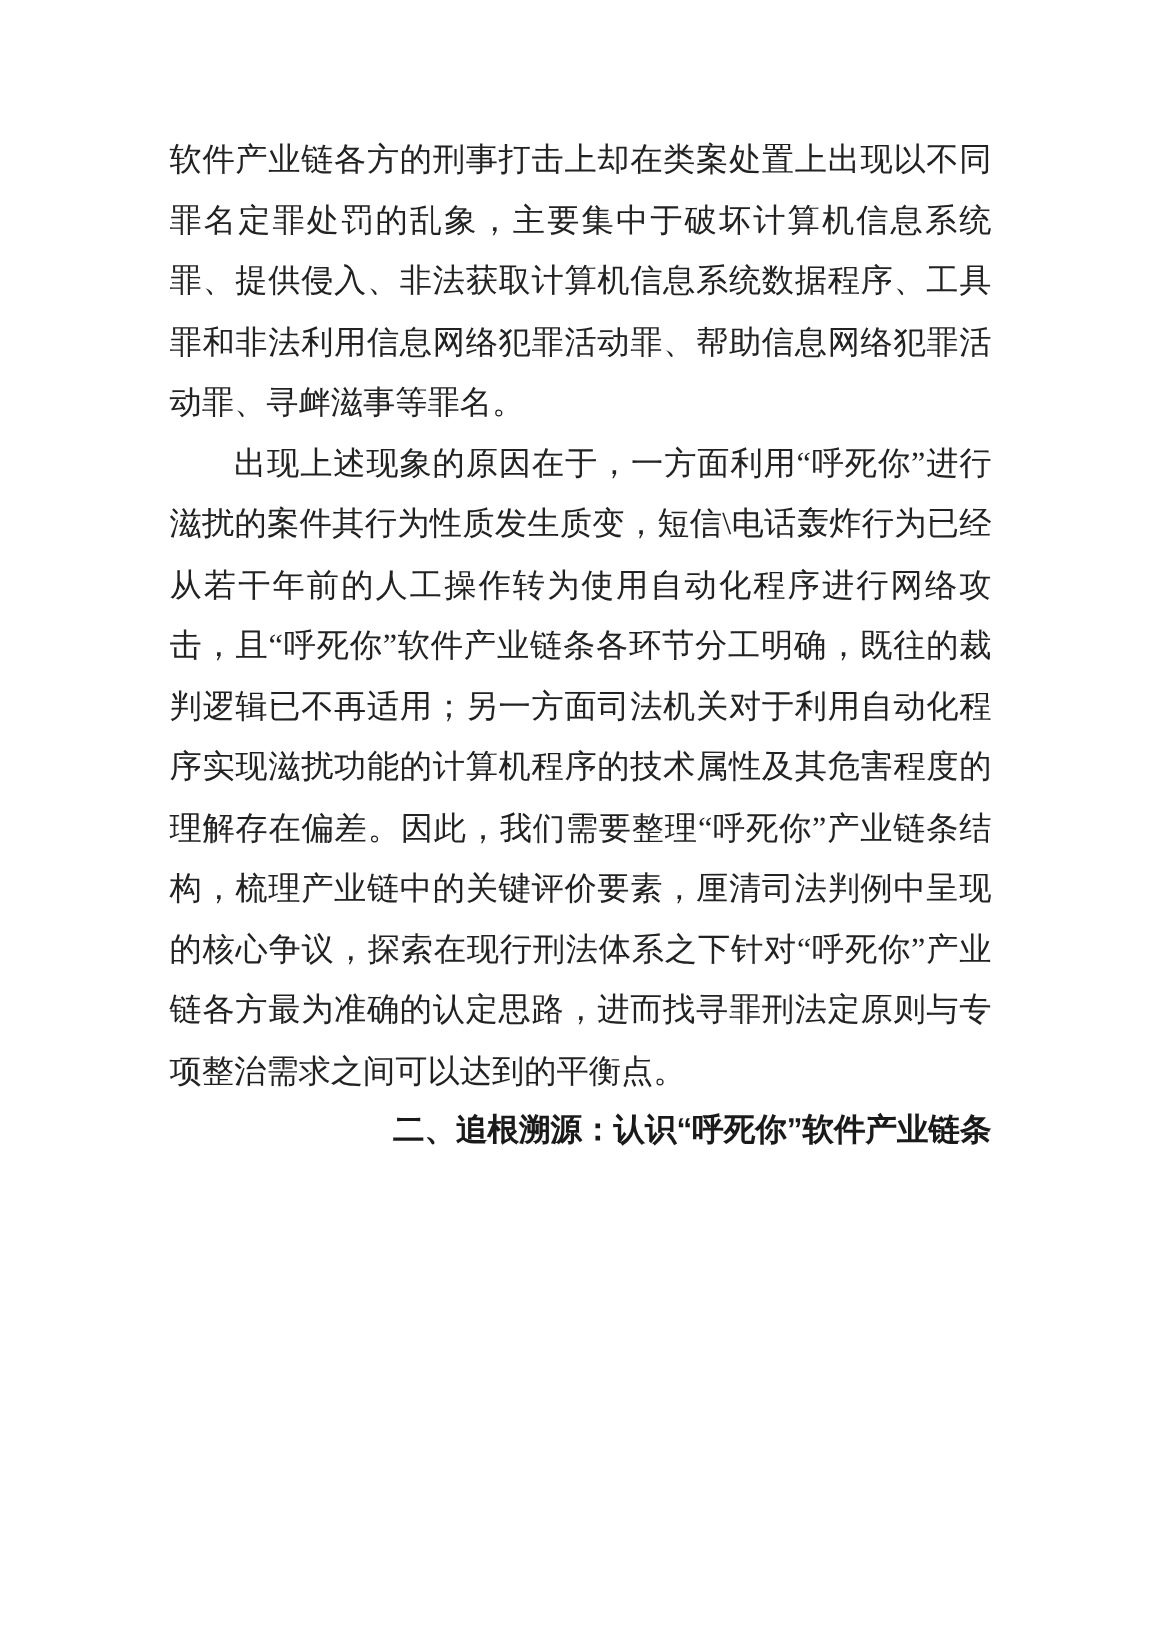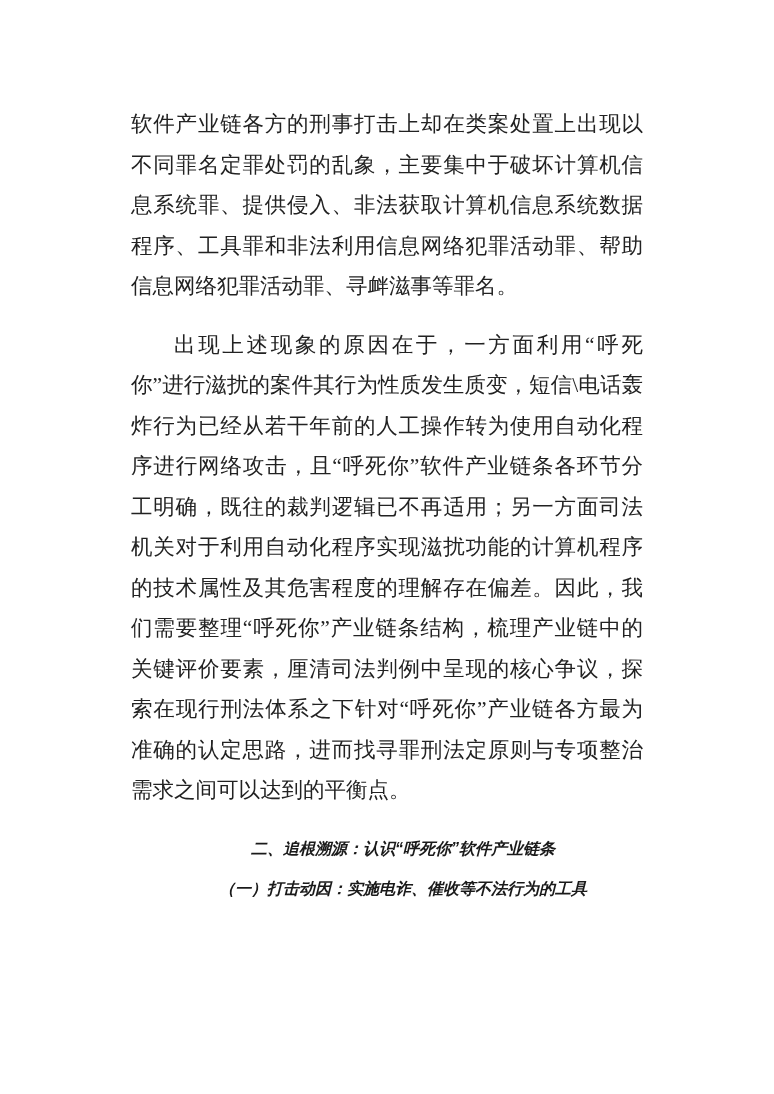--- a/index.html
+++ b/index.html
@@ -15,44 +15,42 @@
     margin: 0 auto;
     background: #ffffff;
     padding: 86px 113px 0 113px;
     overflow: hidden;
     color: #222222;
     font-family: "Liberation Serif", "DejaVu Serif", serif;
     font-size: 21.5px;
     line-height: 40.5px;
   }
   .para {
-    margin: 18px;
+    margin: 0;
     text-align: justify;
     text-align-last: left;
     font-weight: normal;
   }
   .indent-2em {
     text-indent: 2em;
   }
   .no-indent {
     text-indent: 0;
   }
   .heading {
     margin: 0;
     font-family: "Liberation Sans", "DejaVu Sans", sans-serif;
     font-weight: bold;
-    font-size: 16px;
+    font-size: 21px;
     line-height: 40.5px;
-    text-align: center;
+    text-align: right;
     text-indent: 2em;
     color: #1a1a1a;
-    font-style: italic;
   }
 </style>
 </head>
 <body>
 
 <div class="page">
   <p class="para no-indent">软件产业链各方的刑事打击上却在类案处置上出现以不同罪名定罪处罚的乱象，主要集中于破坏计算机信息系统罪、提供侵入、非法获取计算机信息系统数据程序、工具罪和非法利用信息网络犯罪活动罪、帮助信息网络犯罪活动罪、寻衅滋事等罪名。</p>
   <p class="para indent-2em">出现上述现象的原因在于，一方面利用“呼死你”进行滋扰的案件其行为性质发生质变，短信\电话轰炸行为已经从若干年前的人工操作转为使用自动化程序进行网络攻击，且“呼死你”软件产业链条各环节分工明确，既往的裁判逻辑已不再适用；另一方面司法机关对于利用自动化程序实现滋扰功能的计算机程序的技术属性及其危害程度的理解存在偏差。因此，我们需要整理“呼死你”产业链条结构，梳理产业链中的关键评价要素，厘清司法判例中呈现的核心争议，探索在现行刑法体系之下针对“呼死你”产业链各方最为准确的认定思路，进而找寻罪刑法定原则与专项整治需求之间可以达到的平衡点。</p>
   <h2 class="heading">二、追根溯源：认识“呼死你”软件产业链条</h2>
-  <h3 class="heading">（一）打击动因：实施电诈、催收等不法行为的工具</h3>
 </div>
 
 </body></html>

